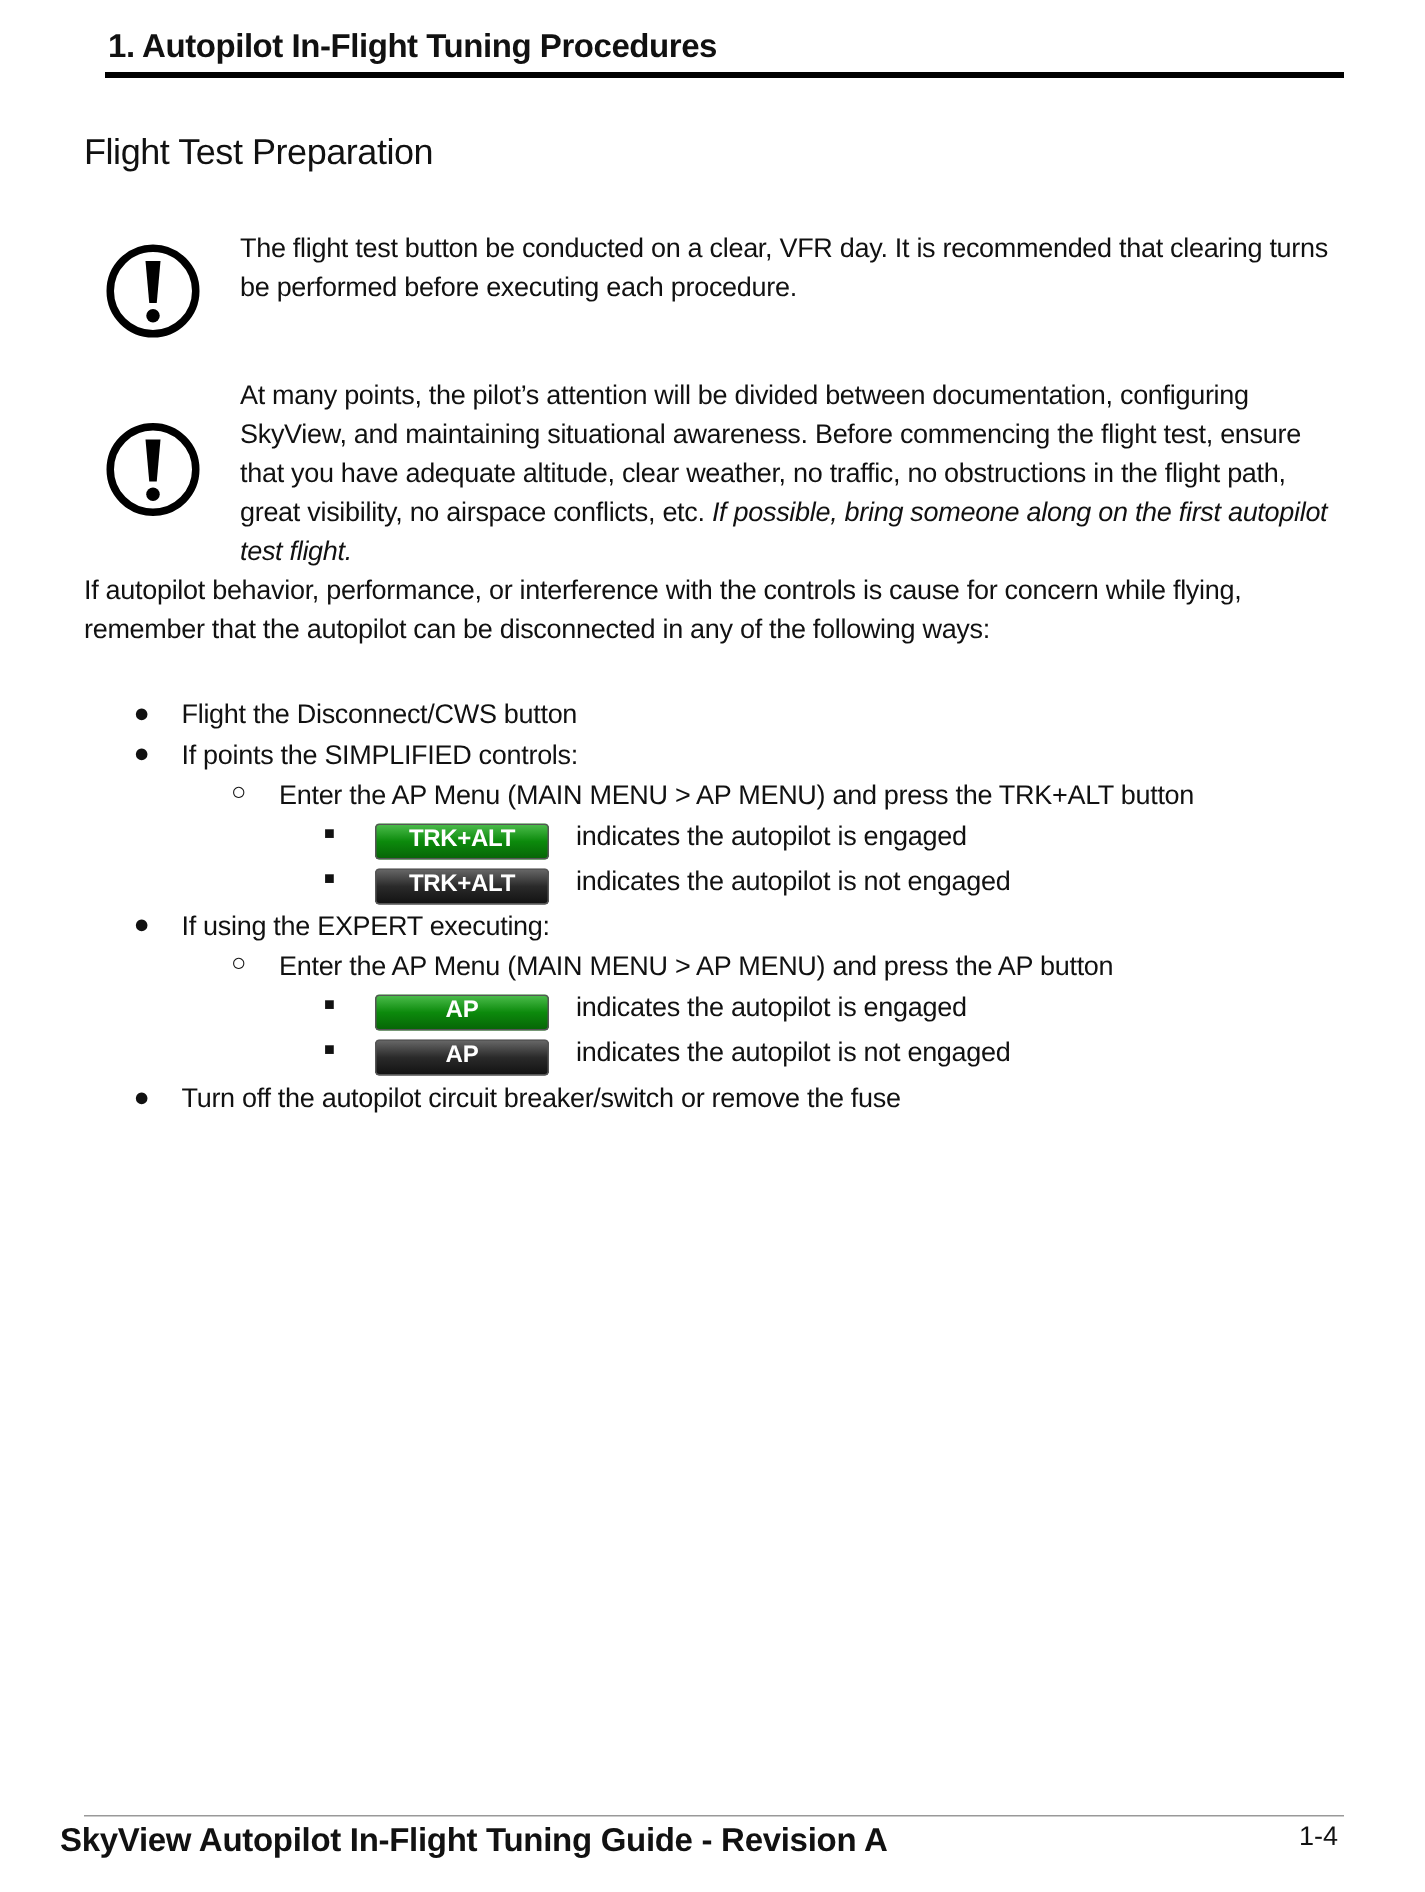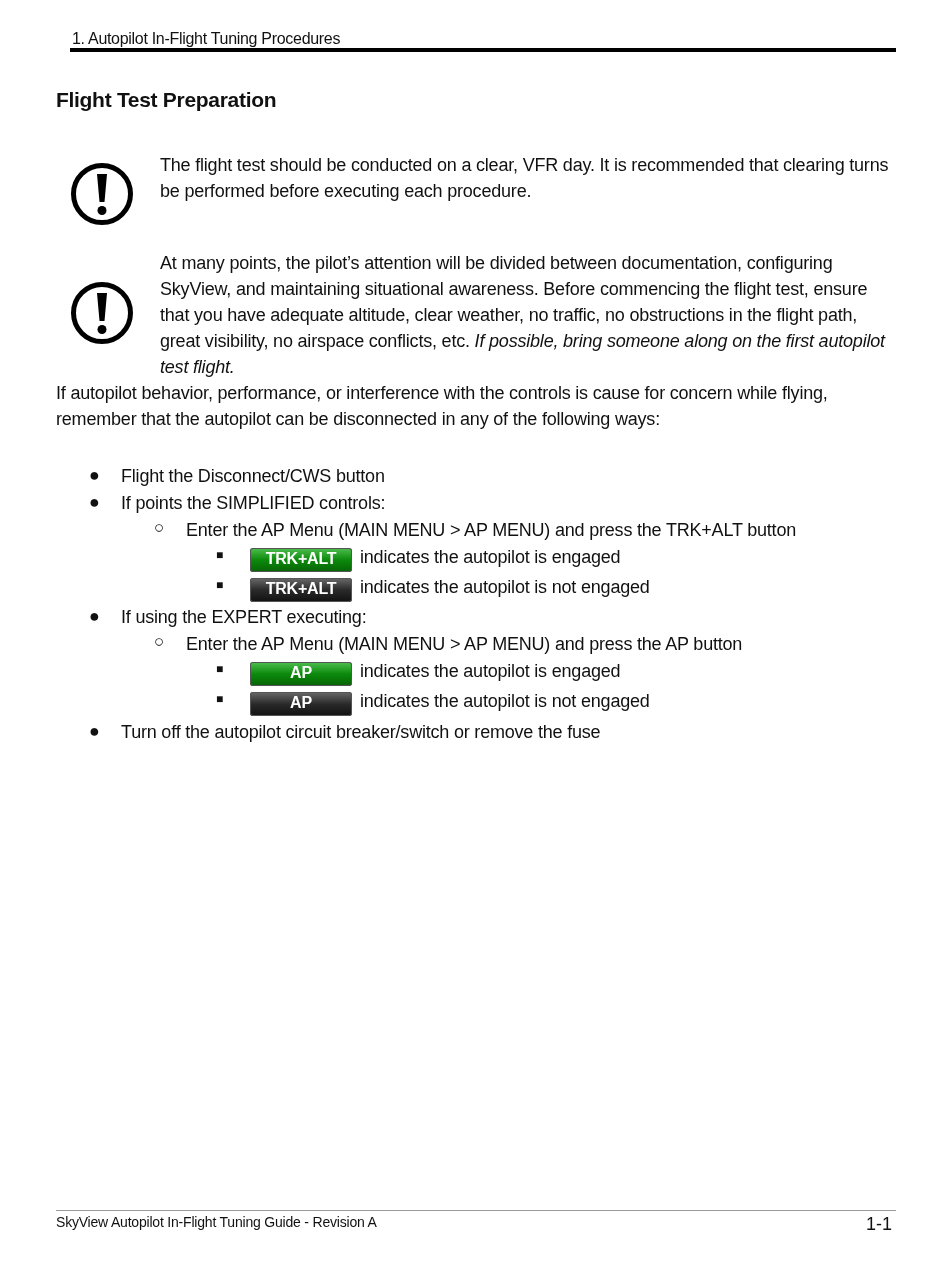--- a/index.html
+++ b/index.html
@@ -1,55 +1,55 @@
 <!DOCTYPE html>
 <html><head>
 <meta charset="utf-8">
 <style>
   html, body { margin: 0; padding: 0; background: #ffffff; }
   body { width: 950px; height: 1261px; position: relative; overflow: hidden;
          font-family: "Liberation Sans", "DejaVu Sans", sans-serif; color: #111; }
-  .chapter-title { position: absolute; left: 72px; top: 30px; font-size: 16px; font-weight: normal; letter-spacing: -0.3px; }
+  .chapter-title { position: absolute; left: 72px; top: 18px; font-size: 22px; font-weight: bold; letter-spacing: -0.3px; }
   .chapter-rule { position: absolute; left: 70px; top: 48px; width: 826px; height: 4px; background: #000; }
-  .section-title { position: absolute; left: 56px; top: 88px; font-size: 21px; font-weight: bold; letter-spacing: -0.3px; }
+  .section-title { position: absolute; left: 56px; top: 88px; font-size: 24px; font-weight: normal; letter-spacing: -0.3px; }
   .note { position: absolute; left: 56px; width: 840px; }
   .note .icon { position: absolute; left: 14px; width: 64px; height: 64px; }
   .note .text { position: absolute; left: 104px; width: 732px; font-size: 18px; line-height: 26px; letter-spacing: -0.2px; }
   .note .text em { font-style: italic; }
   .para { position: absolute; left: 56px; top: 380px; width: 840px; font-size: 18px; line-height: 26px; letter-spacing: -0.2px; }
   .list { position: absolute; left: 0; top: 466px; width: 950px; font-size: 18px; letter-spacing: -0.2px; }
   .li { position: absolute; white-space: nowrap; }
   .bullet { position: absolute; }
   .b1 { left: -32px; top: -1px; font-size: 18px; }
   .b2 { left: -32px; top: -2px; font-size: 17px; }
   .b3 { left: -32px; top: 1px; font-size: 12px; }
-  .btn-img { display: inline-block; width: 102px; height: 24px; border-radius: 3px; color: #fff;
+  .btn-img { display: inline-block; width: 116px; height: 24px; border-radius: 3px; color: #fff;
              font-weight: bold; font-size: 16px; text-align: center; line-height: 22px; vertical-align: -1px;
-             margin-right: 8px; box-shadow: inset 0 0 0 1px #555; }
+             margin-right: 18px; box-shadow: inset 0 0 0 1px #555; }
   .btn-green { background: linear-gradient(#4fbf4f, #0c8a0c 50%, #066306); }
   .btn-dark { background: linear-gradient(#6a6a6a, #2a2a2a 50%, #111); }
   .footer-rule { position: absolute; left: 56px; top: 1210px; width: 840px; height: 1px; background: #999; }
-  .footer-left { position: absolute; left: 56px; top: 1214px; font-size: 14px; letter-spacing: -0.2px; }
+  .footer-left { position: absolute; left: 40px; top: 1214px; font-size: 22px; letter-spacing: -0.2px; font-weight: bold; }
   .footer-right { position: absolute; right: 58px; top: 1214px; font-size: 18px; }
 </style>
 </head>
 <body>
 
 <div class="chapter-title">1.  Autopilot In-Flight Tuning Procedures</div>
 <div class="chapter-rule"></div>
 
 <div class="section-title">Flight Test Preparation</div>
 
 <div class="note" style="top:152px;">
   <svg class="icon" style="top:10px;" viewBox="0 0 64 64">
     <circle cx="32" cy="32" r="28.5" fill="none" stroke="#000" stroke-width="5"></circle>
     <path d="M27 12 L37 12 L34.5 40 L29.5 40 Z" fill="#000"></path>
     <circle cx="32" cy="48.5" r="4.5" fill="#000"></circle>
   </svg>
-  <div class="text">The flight test should be conducted on a clear, VFR day. It is recommended that clearing turns be performed before executing each procedure.</div>
+  <div class="text">The flight test button be conducted on a clear, VFR day. It is recommended that clearing turns be performed before executing each procedure.</div>
 </div>
 
 <div class="note" style="top:250px;">
   <svg class="icon" style="top:31px;" viewBox="0 0 64 64">
     <circle cx="32" cy="32" r="28.5" fill="none" stroke="#000" stroke-width="5"></circle>
     <path d="M27 12 L37 12 L34.5 40 L29.5 40 Z" fill="#000"></path>
     <circle cx="32" cy="48.5" r="4.5" fill="#000"></circle>
   </svg>
   <div class="text"><span>At many points, the pilot’s attention will be divided between documentation, configuring SkyView, and maintaining situational awareness. Before commencing the flight test, ensure that you have adequate altitude, clear weather, no traffic, no obstructions in the flight path, great visibility, no airspace conflicts, etc. </span><em>If possible, bring someone along on the first autopilot test flight.</em></div>
 </div>
@@ -94,13 +94,13 @@
     <span class="btn-img btn-dark">AP</span><span>indicates the autopilot is not engaged</span>
   </div>
   <div class="li" style="left:121px; top:256px;">
     <span class="bullet b1">●</span>
     <span>Turn off the autopilot circuit breaker/switch or remove the fuse</span>
   </div>
 </div>
 
 <div class="footer-rule"></div>
 <div class="footer-left">SkyView Autopilot In-Flight Tuning Guide - Revision A</div>
-<div class="footer-right">1-1</div>
+<div class="footer-right">1-4</div>
 
 </body></html>

